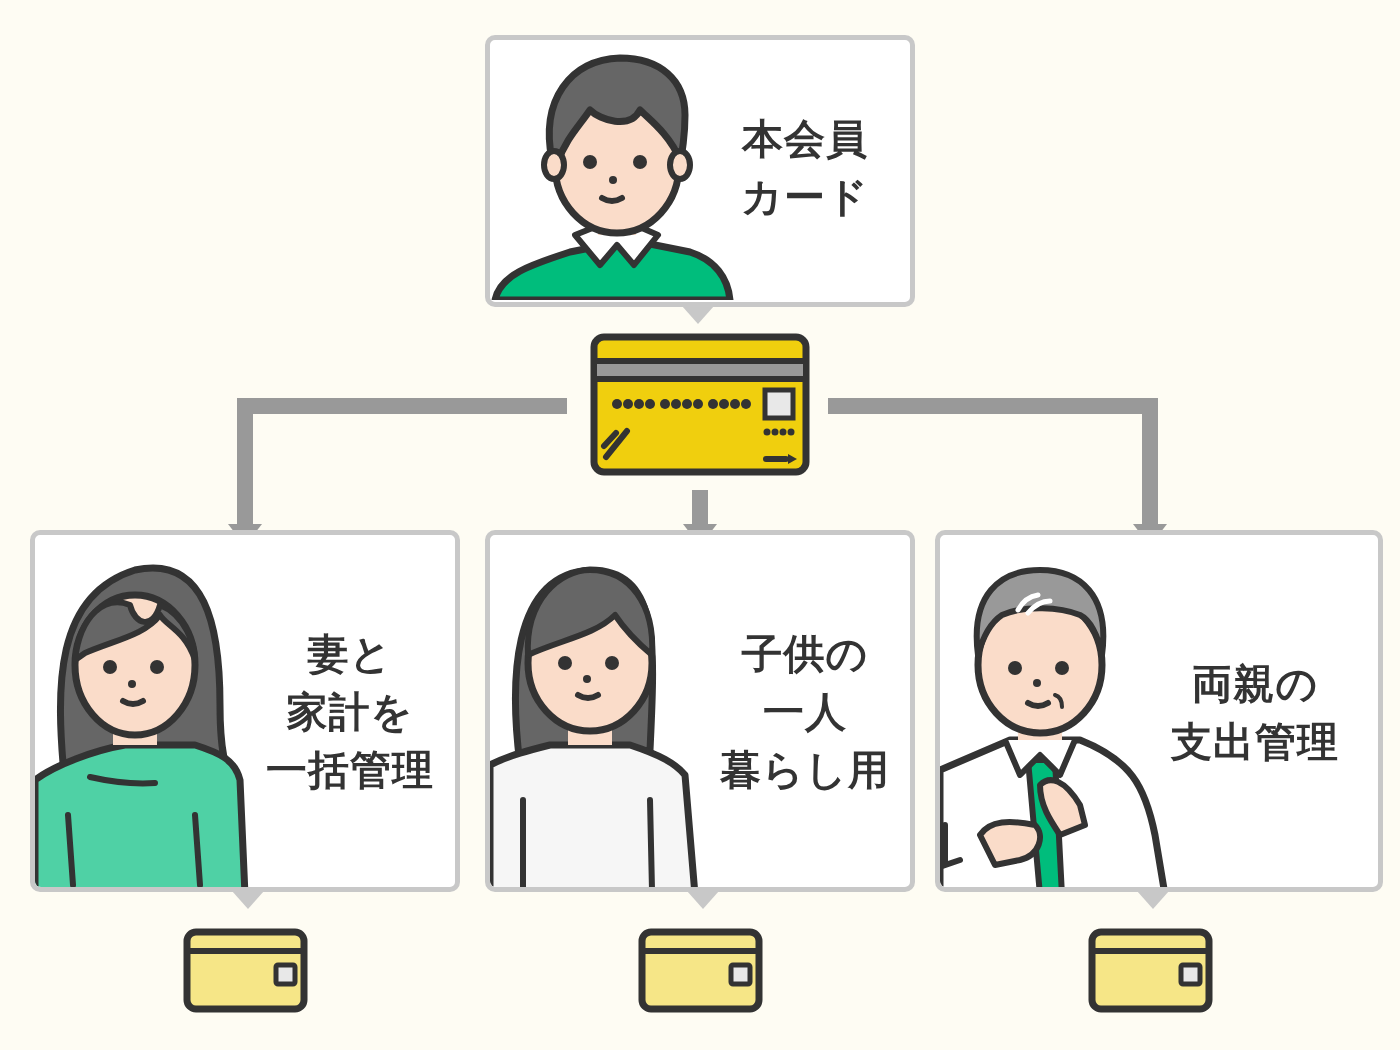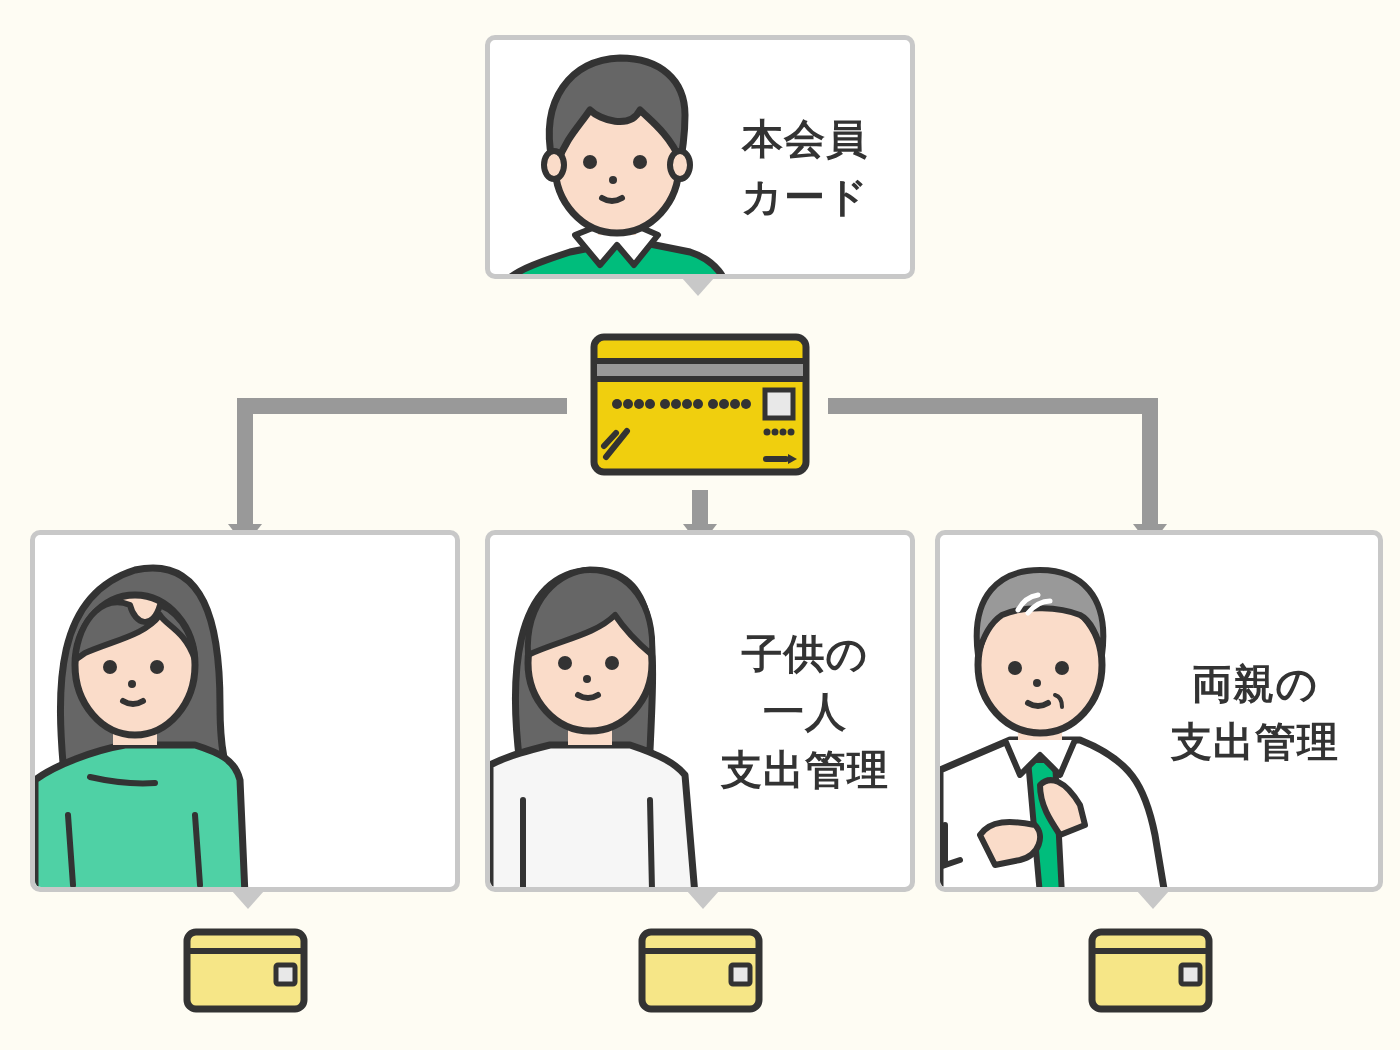--- a/index.html
+++ b/index.html
@@ -9,21 +9,21 @@
   .panel-inner { position:absolute; inset:0; overflow:hidden; border-radius:6px; }
   .label { position:absolute; font-weight:bold; color:#333333; font-size:41px; line-height:58px; text-align:center; white-space:pre-line; letter-spacing:1px; }
   .tail { position:absolute; width:0; height:0; }
   .connector { position:absolute; background:#999999; }
   .arrowhead { position:absolute; width:0; height:0; border-left:17px solid transparent; border-right:17px solid transparent; border-top:22px solid #999999; }
   svg { display:block; }
 </style>
 </head>
 <body>
 
-<div class="panel" style="left:485px;top:35px;width:430px;height:244px;">
+<div class="panel" style="left:485px;top:35px;width:430px;height:272px;">
   <div class="panel-inner">
     <svg width="260" height="260" viewBox="0 0 260 260" style="position:absolute;left:0;top:0;">
 
       <path d="M5 260 C10 235 40 225 80 212 L140 200 L200 212 C225 220 238 238 240 260 Z" fill="#00bd7c" stroke="#333" stroke-width="7" stroke-linejoin="round"></path>
 
       <path d="M85 195 L110 225 L127 205 L144 225 L168 195 L145 185 L110 185 Z" fill="#fff" stroke="#333" stroke-width="6" stroke-linejoin="round"></path>
 
       <rect x="108" y="160" width="38" height="35" fill="#fadcc9" stroke="none"></rect>
 
       <ellipse cx="127" cy="125" rx="62" ry="68" fill="#fadcc9" stroke="#333" stroke-width="7"></ellipse>
@@ -92,41 +92,44 @@
       <path d="M55 242 Q90 250 120 248" fill="none" stroke="#333" stroke-width="6" stroke-linecap="round"></path>
       <path d="M33 280 L38 350 M160 280 L165 350" fill="none" stroke="#333" stroke-width="6" stroke-linecap="round"></path>
       <rect x="78" y="170" width="44" height="40" fill="#fadcc9"></rect>
       <ellipse cx="100" cy="130" rx="60" ry="70" fill="#fadcc9" stroke="#333" stroke-width="7"></ellipse>
       <path d="M40 125 C45 80 70 60 95 70 C100 90 118 95 125 70 C150 80 160 110 160 125 C150 95 130 90 125 80 C110 100 80 105 50 118 Z" fill="#666" stroke="#333" stroke-width="6" stroke-linejoin="round"></path>
       <circle cx="75" cy="132" r="7" fill="#333"></circle>
       <circle cx="122" cy="132" r="7" fill="#333"></circle>
       <circle cx="97" cy="149" r="4" fill="#333"></circle>
       <path d="M88 166 Q98 172 108 166" fill="none" stroke="#333" stroke-width="6" stroke-linecap="round"></path>
     </svg>
+    <div class="label" style="left:215px;top:90px;width:200px;">妻と
+家計を
+一括管理</div>
   </div>
   <div class="tail" style="left:197px;bottom:-22px;border-left:16px solid transparent;border-right:16px solid transparent;border-top:18px solid #c8c8c8;"></div>
 </div>
 
 <div class="panel" style="left:485px;top:530px;width:430px;height:362px;">
   <div class="panel-inner">
     <svg width="240" height="360" viewBox="0 0 240 360">
       <path d="M30 230 C20 150 20 40 100 35 C170 35 165 110 160 215 Z" fill="#666" stroke="#333" stroke-width="7" stroke-linejoin="round"></path>
       <path d="M0 230 C20 220 40 215 60 210 L140 210 C170 220 185 228 195 240 L205 360 L0 360 Z" fill="#f6f6f6" stroke="#333" stroke-width="7" stroke-linejoin="round"></path>
       <path d="M33 265 L33 355 M160 265 L162 355" fill="none" stroke="#333" stroke-width="6" stroke-linecap="round"></path>
       <rect x="78" y="170" width="44" height="40" fill="#fadcc9"></rect>
       <ellipse cx="100" cy="128" rx="62" ry="68" fill="#fadcc9" stroke="#333" stroke-width="7"></ellipse>
       <path d="M38 120 C35 65 70 35 100 35 C140 35 165 70 162 120 C150 110 135 95 125 80 C105 100 70 105 38 120 Z" fill="#666" stroke="#333" stroke-width="6" stroke-linejoin="round"></path>
       <circle cx="75" cy="128" r="7" fill="#333"></circle>
       <circle cx="122" cy="128" r="7" fill="#333"></circle>
       <circle cx="97" cy="144" r="4" fill="#333"></circle>
       <path d="M88 160 Q98 166 108 160" fill="none" stroke="#333" stroke-width="6" stroke-linecap="round"></path>
     </svg>
     <div class="label" style="left:215px;top:90px;width:200px;">子供の
 一人
-支出管理</div>
+暮らし用</div>
   </div>
   <div class="tail" style="left:197px;bottom:-22px;border-left:16px solid transparent;border-right:16px solid transparent;border-top:18px solid #c8c8c8;"></div>
 </div>
 
 <div class="panel" style="left:935px;top:530px;width:448px;height:362px;">
   <div class="panel-inner">
     <svg width="240" height="360" viewBox="0 0 240 360">
       <path d="M0 235 L70 205 L140 205 C190 225 205 250 215 300 L225 360 L0 360 Z" fill="#fff" stroke="#333" stroke-width="7" stroke-linejoin="round"></path>
       <path d="M88 225 L100 360 L122 360 L115 225 Z" fill="#00bd7c" stroke="#333" stroke-width="6" stroke-linejoin="round"></path>
       <path d="M65 205 L80 240 L100 220 L120 240 L135 205" fill="#fff" stroke="#333" stroke-width="6" stroke-linejoin="round"></path>

